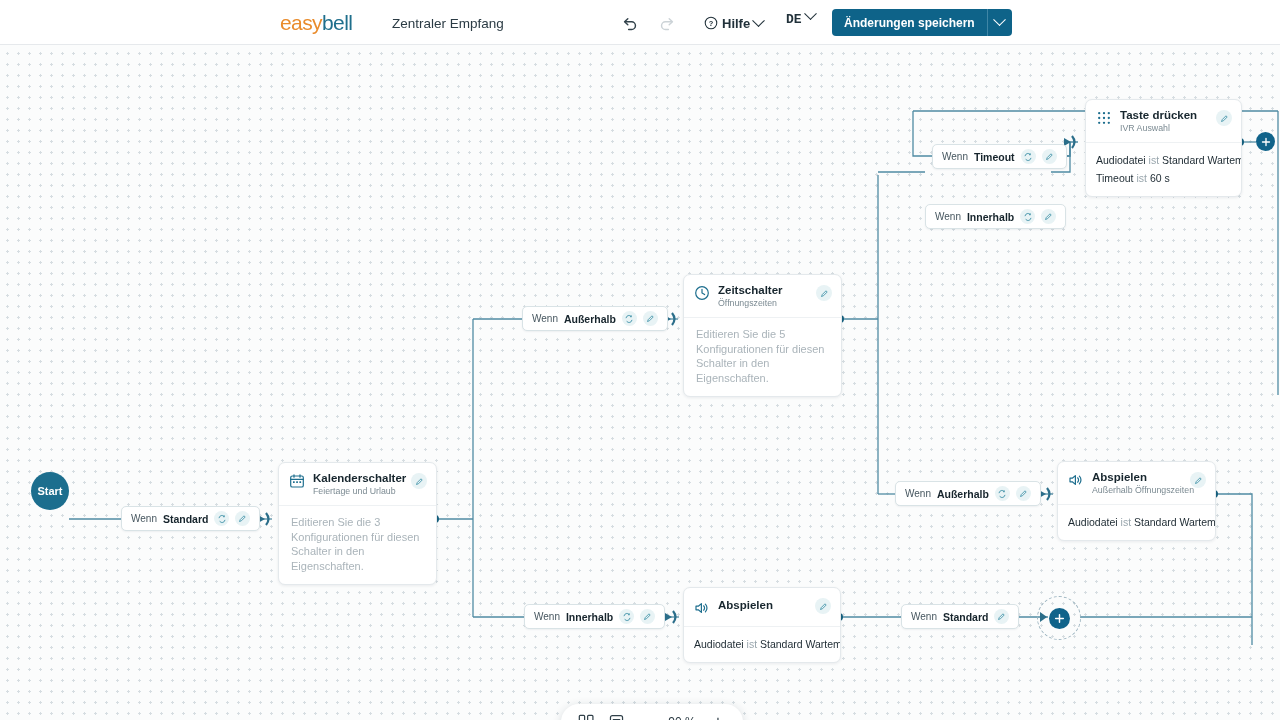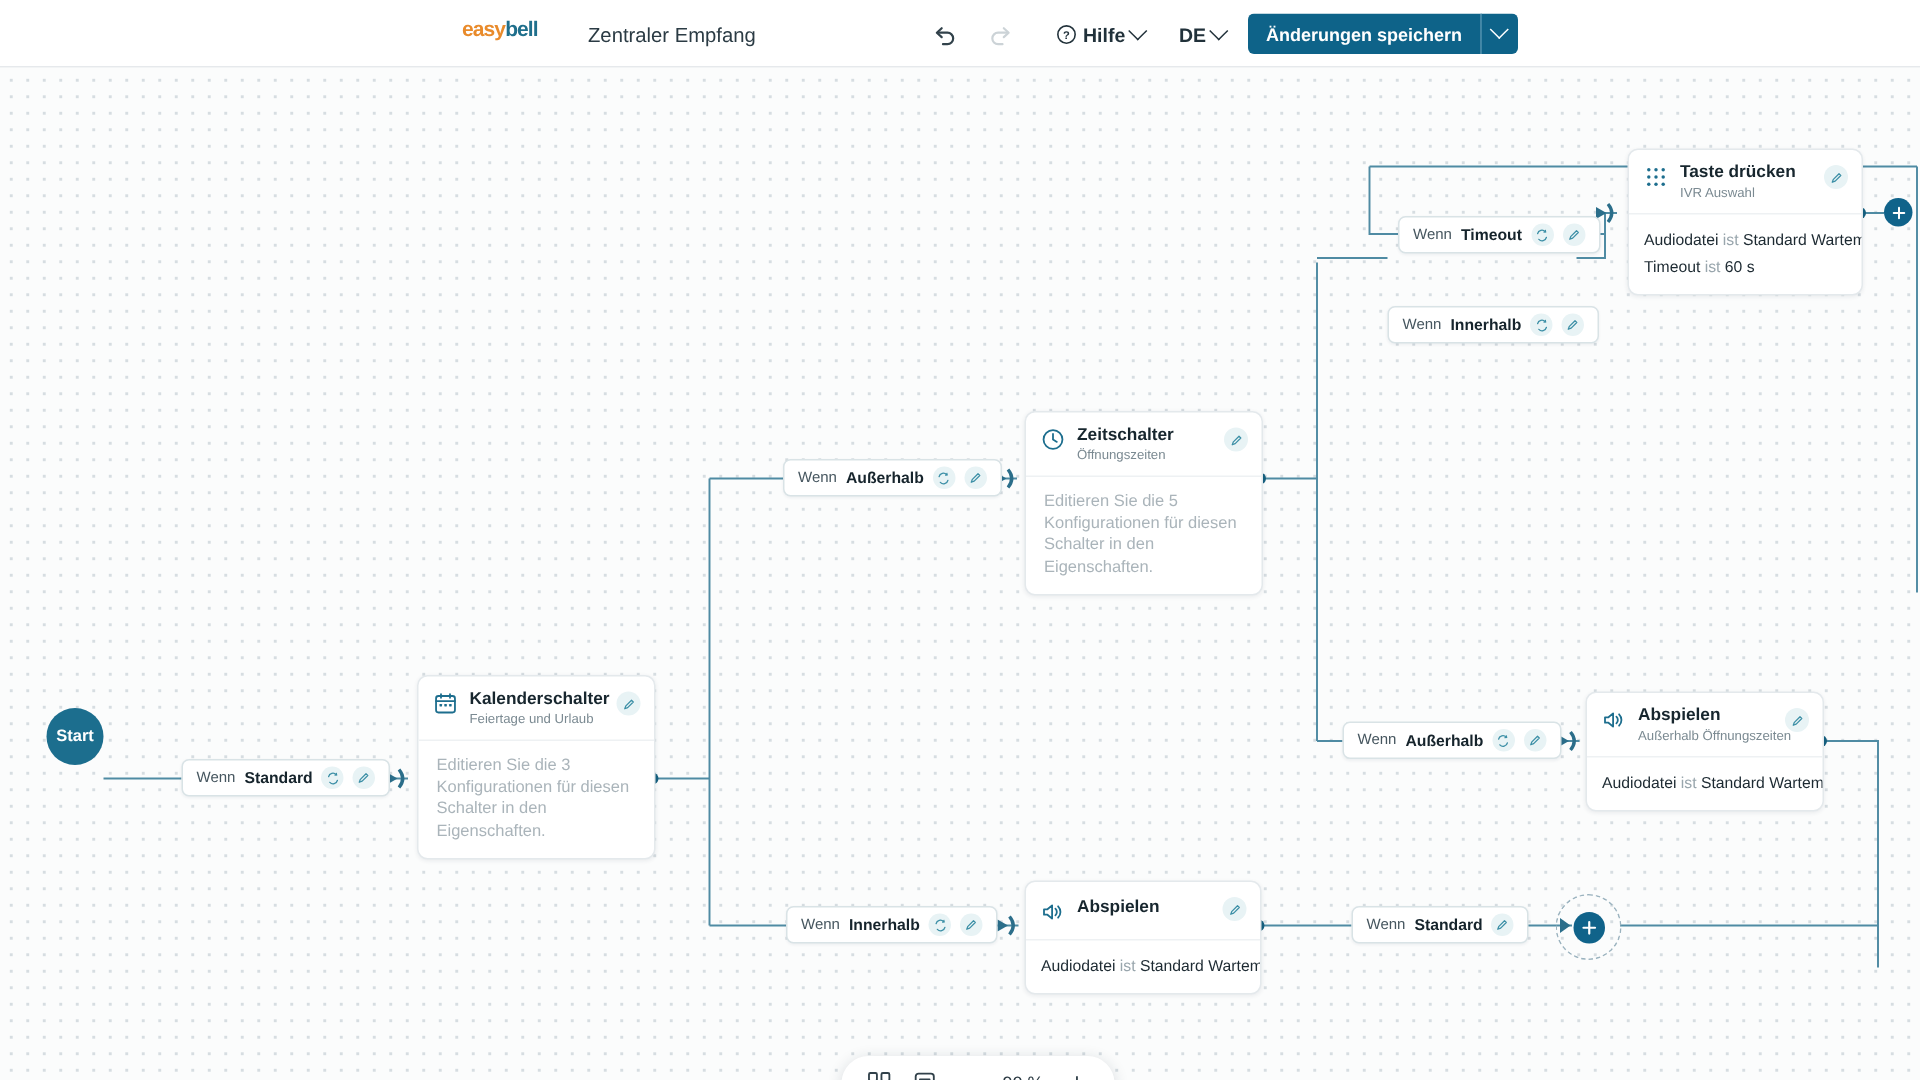--- a/index.html
+++ b/index.html
@@ -15,22 +15,22 @@
   #app { position: relative; width: 1280px; height: 720px; }
 
   .header {
     position: absolute; top: 0; left: 0;
     width: 1280px; height: 45px;
     background: #ffffff;
     border-bottom: 1px solid #e6e9ec;
     z-index: 50;
   }
   .logo {
-    position: absolute; left: 308px; top: 11px;
-    font-size: 14px; font-weight: bold; letter-spacing: -0.6px;
+    position: absolute; left: 280px; top: 11px;
+    font-size: 21px; font-weight: normal; letter-spacing: -0.6px;
     color: #e98b2b;
   }
   .logo .b { color: #1f6f8c; }
   .doc-title {
     position: absolute; left: 390px; top: 12px;
     width: 116px; height: 22px;
     font-size: 13.5px; color: #2b3b44;
     display: flex; align-items: center;
     padding: 0 2px;
   }
@@ -43,22 +43,22 @@
   .undo-btn { left: 618px; }
   .redo-btn { left: 656px; cursor: default; }
 
   .hilfe {
     position: absolute; left: 704px; top: 12px;
     height: 22px; display: flex; align-items: center; gap: 4px;
     font-size: 13px; font-weight: bold; color: #21313a; cursor: pointer;
   }
   .lang {
     position: absolute; left: 786px; top: 12px;
-    height: 22px; display: flex; align-items: center; gap: 4px;
-    font-size: 13px; font-weight: bold; color: #21313a; cursor: pointer;
+    height: 22px; display: flex; align-items: flex-start; gap: 4px;
+    font-size: 13px; font-weight: bold; color: #21313a; cursor: pointer; font-family: Liberation Mono, monospace;
   }
   .save-group {
     position: absolute; left: 832px; top: 9px;
     height: 27px; display: flex; border-radius: 4px; overflow: hidden;
   }
   .save-btn {
     background: #0e6389; color: #fff;
     font-size: 12px; font-weight: bold;
     padding: 12px 12px; height: 27px;
     display: flex; align-items: center;
@@ -467,21 +467,21 @@
         </span>
         <span class="pencil-chip">
           <svg width="9" height="9" viewBox="0 0 12 12">
               <path d="M2 10l1-2.6L8 2.4l1.6 1.6L4.6 9z" fill="none" stroke="#3c8fa6" stroke-width="1.1" stroke-linejoin="round"></path>
             </svg>
         </span>
       </div>
       <div class="placeholder-body">Editieren Sie die 5 Konfigurationen für diesen Schalter in den Eigenschaften.</div>
     </div>
 
-    <div class="card" style="left:278px; top:405px; width:159px;">
+    <div class="card" style="left:278px; top:417px; width:159px;">
       <div class="card-head">
         <span class="card-ic">
           <svg width="16" height="16" viewBox="0 0 16 16">
             <rect x="1.7" y="3" width="12.6" height="11" rx="1.6" fill="none" stroke="#1d6e8e" stroke-width="1.2"></rect>
             <path d="M1.7 6.4h12.6M5 1.8v2.4M11 1.8v2.4" stroke="#1d6e8e" stroke-width="1.2" stroke-linecap="round"></path>
             <g fill="#1d6e8e">
                 <rect x="4" y="8.3" width="1.7" height="1.7" rx=".3"></rect>
               <rect x="7.2" y="8.3" width="1.7" height="1.7" rx=".3"></rect>
               <rect x="10.4" y="8.3" width="1.7" height="1.7" rx=".3"></rect>
               </g>

